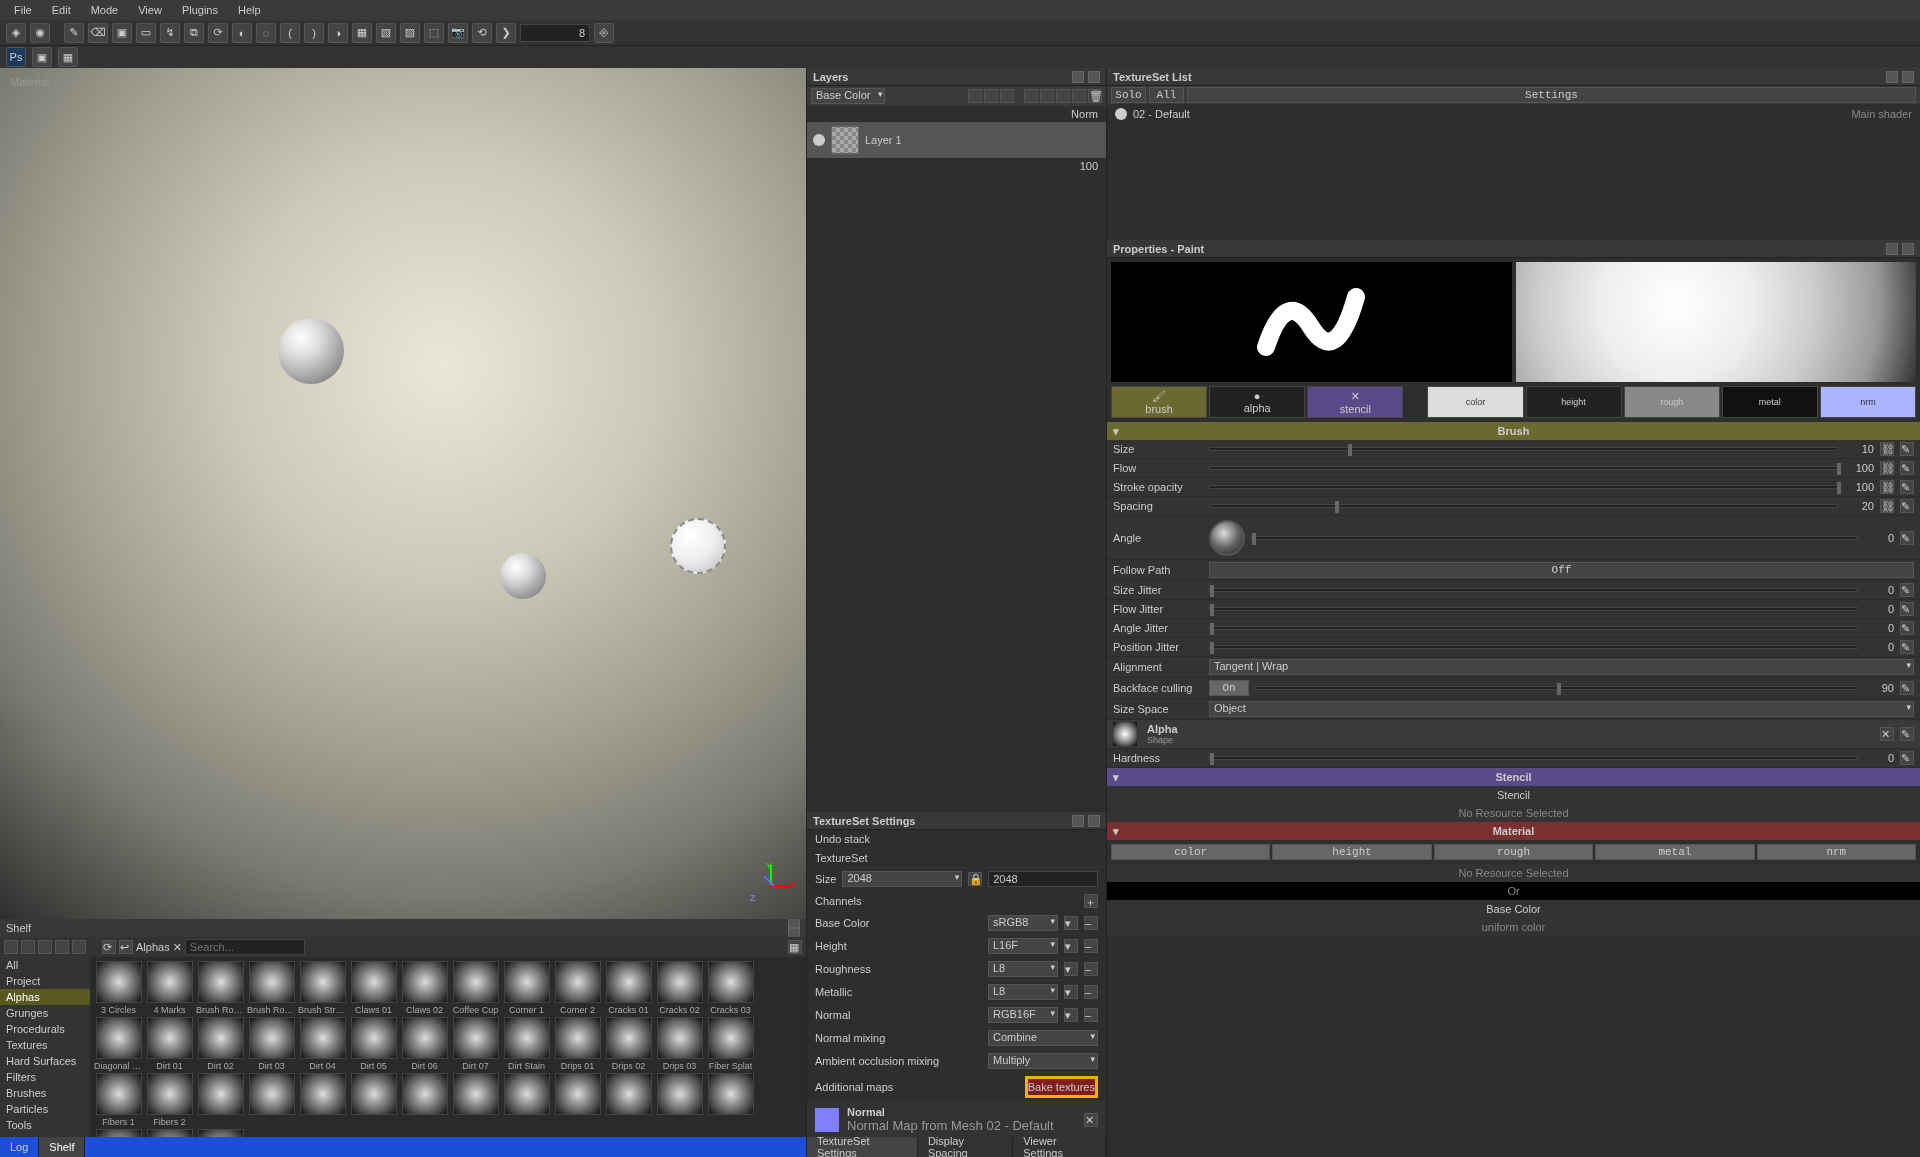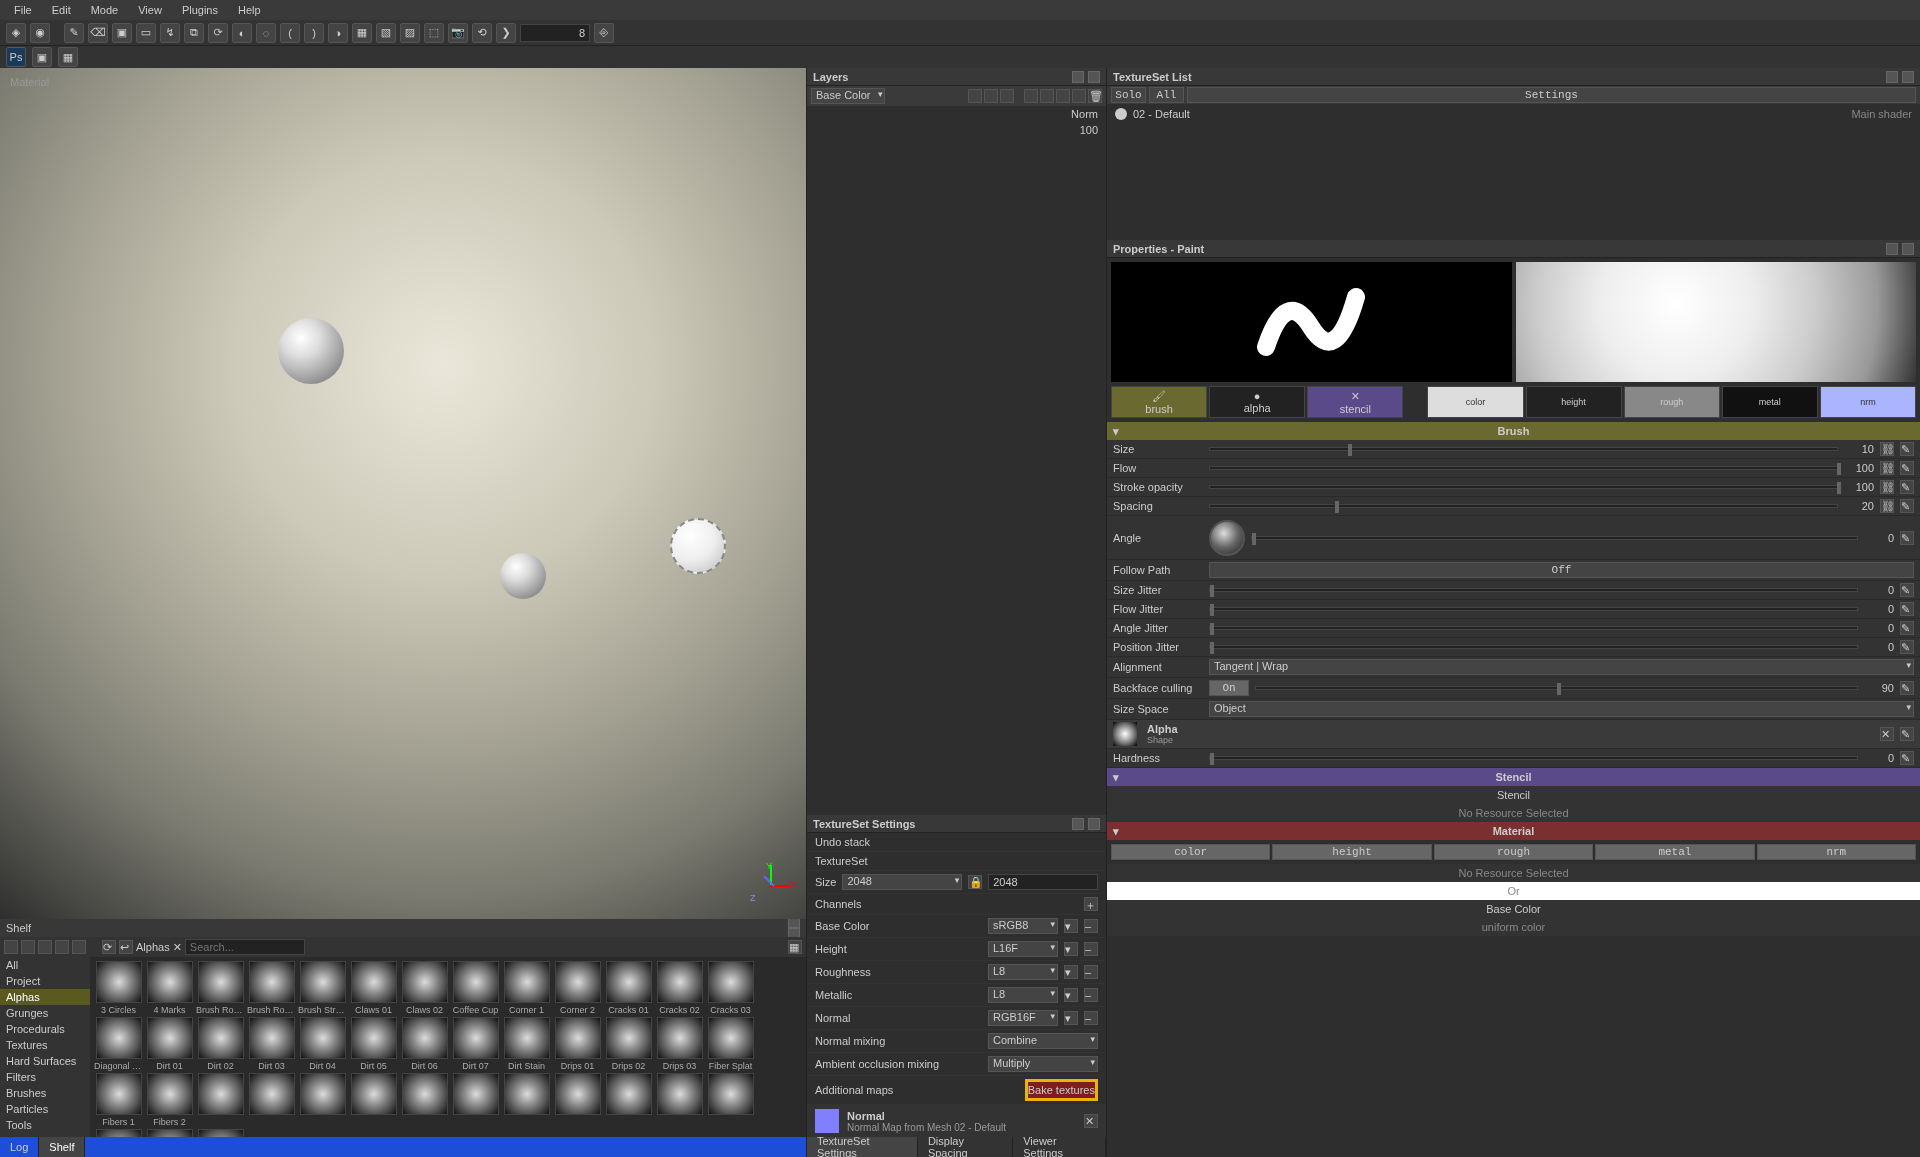--- a/index.html
+++ b/index.html
@@ -392,20 +392,26 @@
         <div class="minisq"></div>
         <div class="minisq"></div>
         <div class="minisq"></div>
         <div class="minisq">🗑</div>
       </div>
     </div>
     <div class="layers-body">
       <div style="display:flex;justify-content:flex-end;padding:2px 8px;gap:10px;">
         <span>Norm</span>
       </div>
+      <div class="layer-row">
+        <div class="eye"></div>
+        <div class="layer-thumb"></div>
+        <span>Layer 1</span>
+        <span style="flex:1"></span>
+      </div>
       <div style="display:flex;justify-content:flex-end;padding:2px 8px;">
         <span>100</span>
       </div>
       <div style="height:380px"></div>
     </div>
 
     <div class="panel-hdr">
       <span>TextureSet Settings</span>
       <div class="icons">
           <div class="sq"></div>
@@ -470,21 +476,21 @@
         <div class="dropdown" style="width:110px">Multiply</div>
       </div>
       <div class="ts-row">
         <span class="lbl">Additional maps</span>
         <button class="btn-bake">Bake textures</button>
       </div>
       <div class="norm-row">
         <div class="norm-sw"></div>
         <div style="flex:1">
           <div style="font-weight:bold">Normal</div>
-          <div style="font-size:10px;color:#999">Normal Map from Mesh 02 - Default</div>
+          <div style="font-size:13px;color:#999">Normal Map from Mesh 02 - Default</div>
         </div>
         <div class="minisq">✕</div>
       </div>
     </div>
     <div class="ts-tabs">
       <div class="t sel">TextureSet Settings</div>
       <div class="t">Display Spacing</div>
       <div class="t">Viewer Settings</div>
     </div>
   </div>
@@ -689,19 +695,19 @@
           <span>Material</span>
         </div>
       <div class="toggle-row" style="padding:4px">
         <div class="pill hl">color</div>
         <div class="pill hl">height</div>
         <div class="pill hl">rough</div>
         <div class="pill hl">metal</div>
         <div class="pill hl">nrm</div>
       </div>
       <div style="text-align:center;padding:3px;background:#333;color:#888">No Resource Selected</div>
-      <div style="text-align:center;padding:3px;background:#ffffff;color:#888">Or</div>
+      <div style="text-align:center;padding:3px;background:#000000;color:#888">Or</div>
       <div style="text-align:center;padding:3px;background:#333">Base Color</div>
       <div style="text-align:center;padding:3px;background:#333;color:#888">uniform color</div>
     </div>
   </div>
 
 </div>
 
 </body></html>

